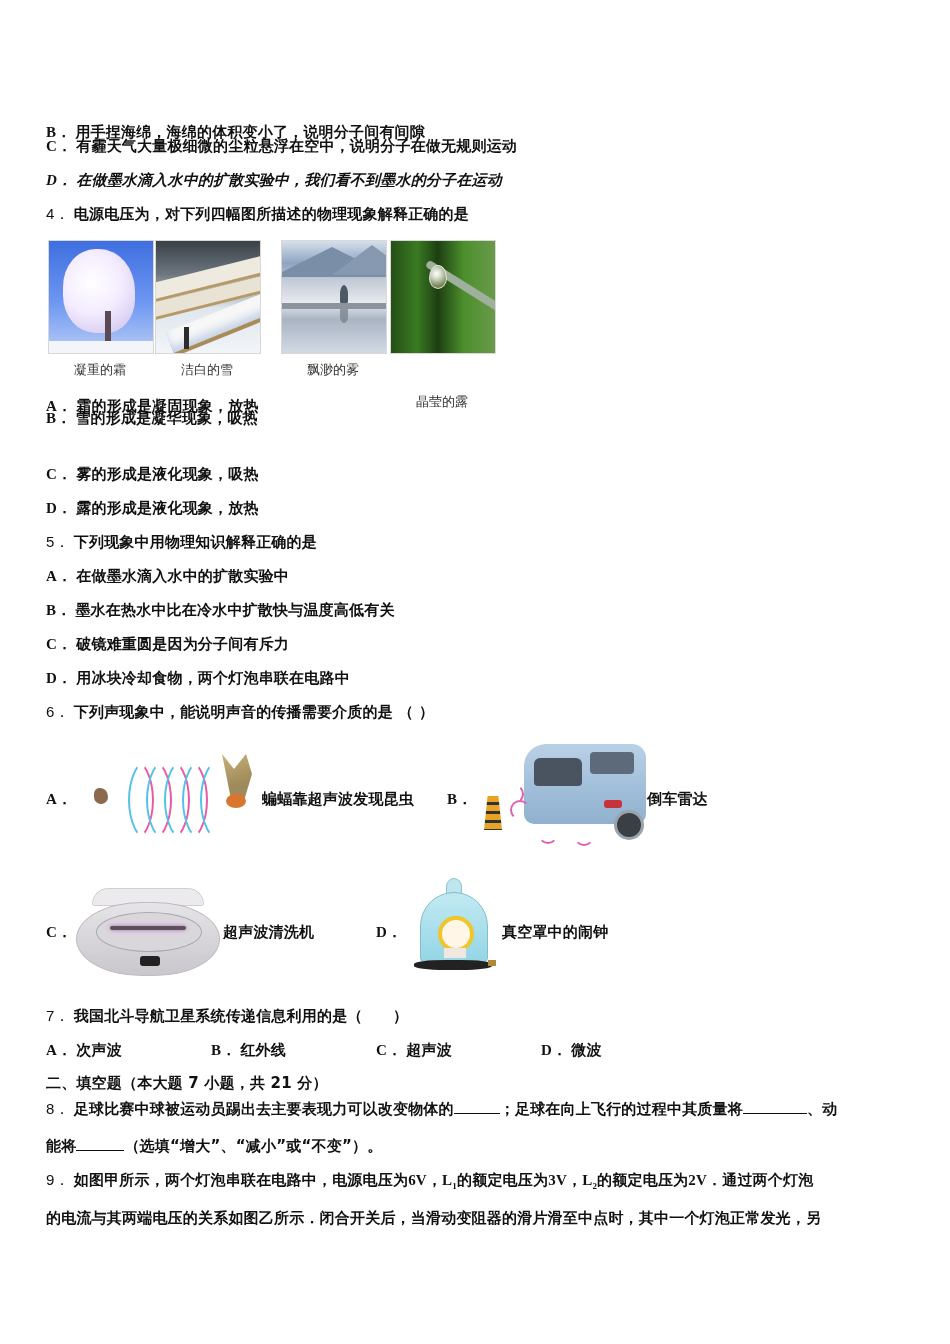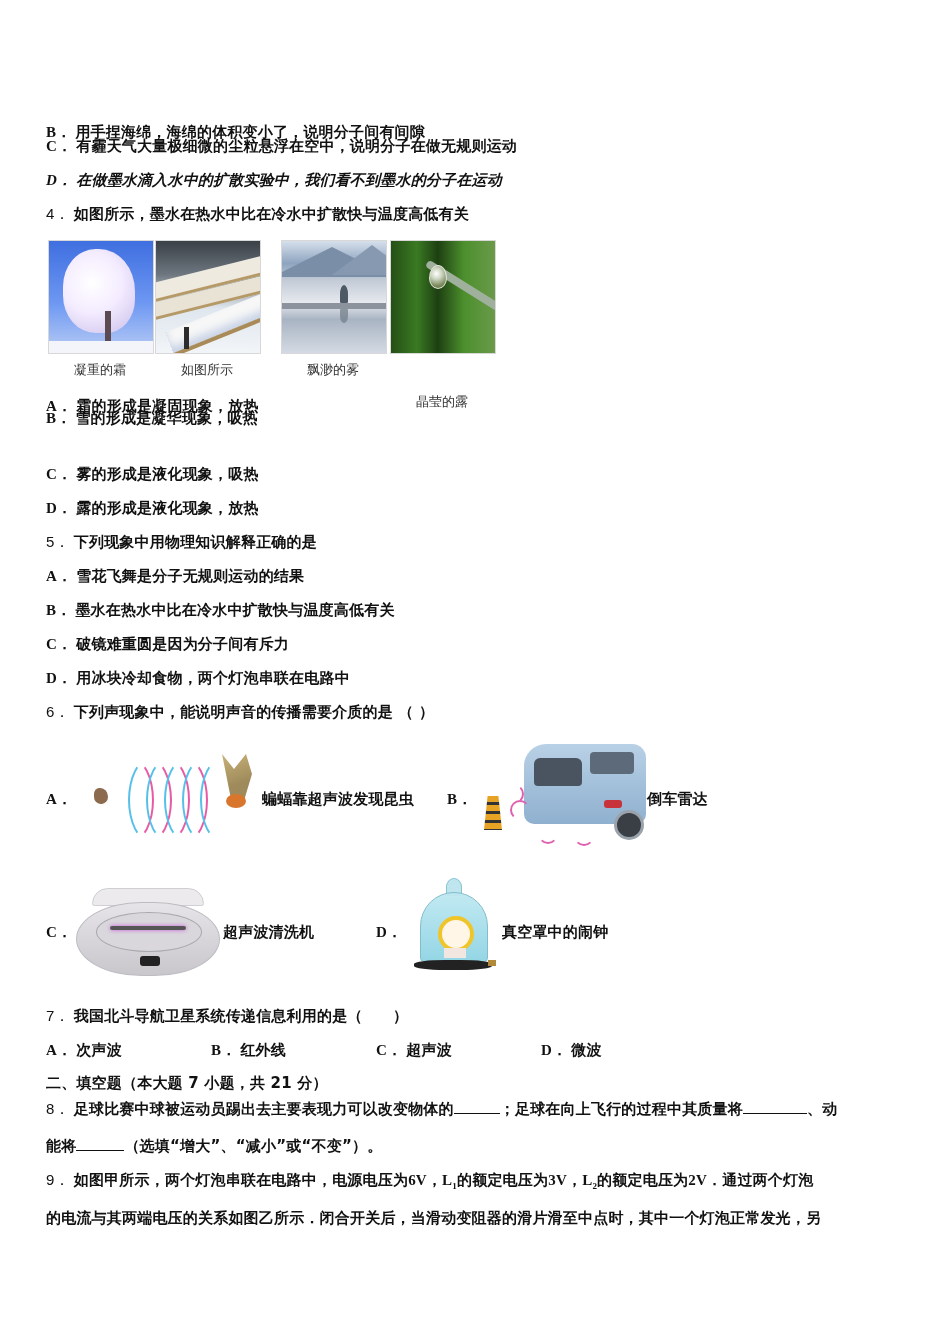--- a/index.html
+++ b/index.html
@@ -132,37 +132,37 @@
   <span class="lbl">B．</span><span>用手捏海绵，海绵的体积变小了，说明分子间有间隙</span>
 </div>
 <div class="line" style="top:136px;">
   <span class="lbl">C．</span><span>有霾天气大量极细微的尘粒悬浮在空中，说明分子在做无规则运动</span>
 </div>
 <div class="line" style="top:170px;font-style:italic;">
   <span class="lbl">D．</span><span>在做墨水滴入水中的扩散实验中，我们看不到墨水的分子在运动</span>
 </div>
 
 <div class="line" style="top:204px;">
-  <span class="num">4．</span><span>如图所示，墨水在热水中比在冷水中扩散快与温度高低有关</span>
+  <span class="num">4．</span><span>电源电压为，对下列四幅图所描述的物理现象解释正确的是</span>
 </div>
 
 <div class="pic frost">
   <div class="crown"></div>
   <div class="trunk"></div>
   <div class="ground"></div>
 </div>
 <div class="pic-cap" style="left:48px;">凝重的霜</div>
 
 <div class="pic bench">
   <div class="back1"></div>
   <div class="back2"></div>
   <div class="seat"></div>
   <div class="leg"></div>
 </div>
-<div class="pic-cap" style="left:155px;">如图所示</div>
+<div class="pic-cap" style="left:155px;">洁白的雪</div>
 
 <div class="pic fog">
   <div class="mtn"></div>
   <div class="mtn2"></div>
   <div class="shore"></div>
   <div class="tree"></div>
   <div class="reflect"></div>
 </div>
 <div class="pic-cap" style="left:281px;">飘渺的雾</div>
 
@@ -182,21 +182,21 @@
   <span class="lbl">C．</span><span>雾的形成是液化现象，吸热</span>
 </div>
 <div class="line" style="top:498px;">
   <span class="lbl">D．</span><span>露的形成是液化现象，放热</span>
 </div>
 
 <div class="line" style="top:532px;">
   <span class="num">5．</span><span>下列现象中用物理知识解释正确的是</span>
 </div>
 <div class="line" style="top:566px;">
-  <span class="lbl">A．</span><span>雪花飞舞是分子无规则运动的结果</span>
+  <span class="lbl">A．</span><span>在做墨水滴入水中的扩散实验中</span>
 </div>
 <div class="line" style="top:600px;">
   <span class="lbl">B．</span><span>墨水在热水中比在冷水中扩散快与温度高低有关</span>
 </div>
 <div class="line" style="top:634px;">
   <span class="lbl">C．</span><span>破镜难重圆是因为分子间有斥力</span>
 </div>
 <div class="line" style="top:668px;">
   <span class="lbl">D．</span><span>用冰块冷却食物，两个灯泡串联在电路中</span>
 </div>

